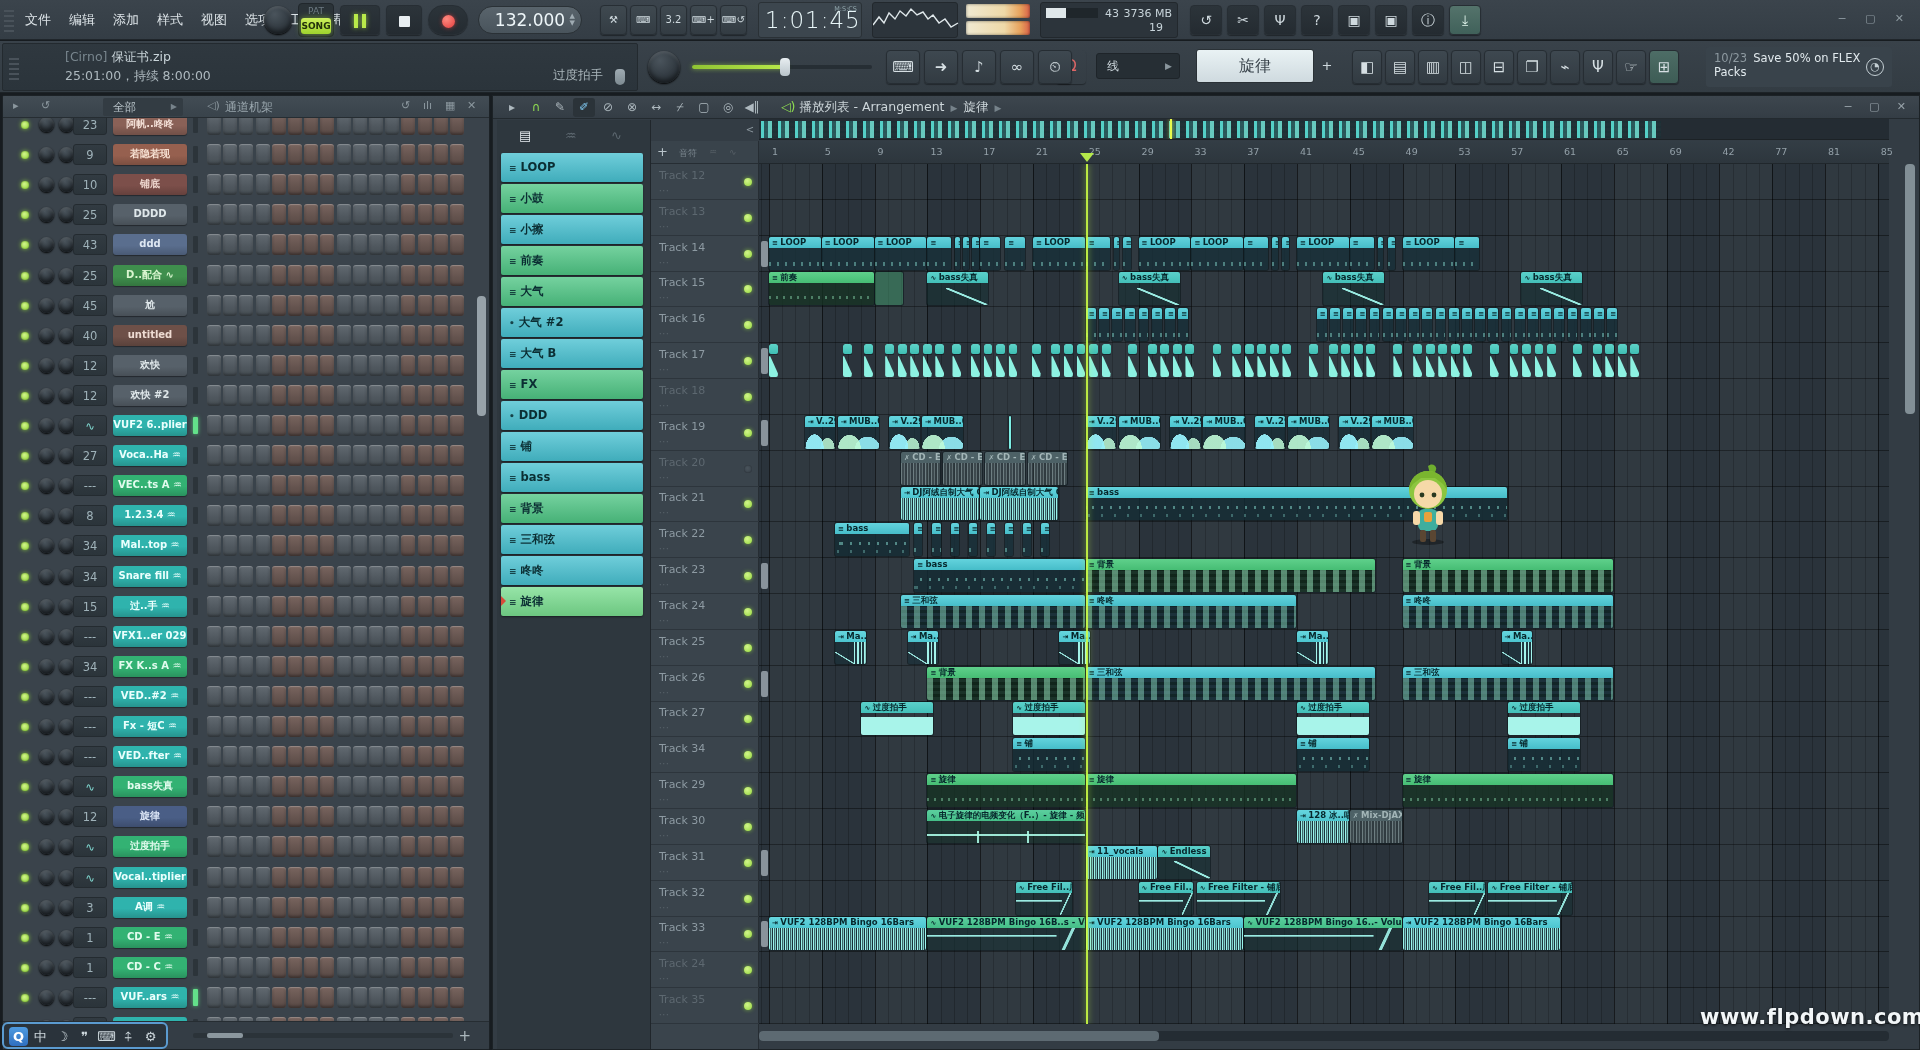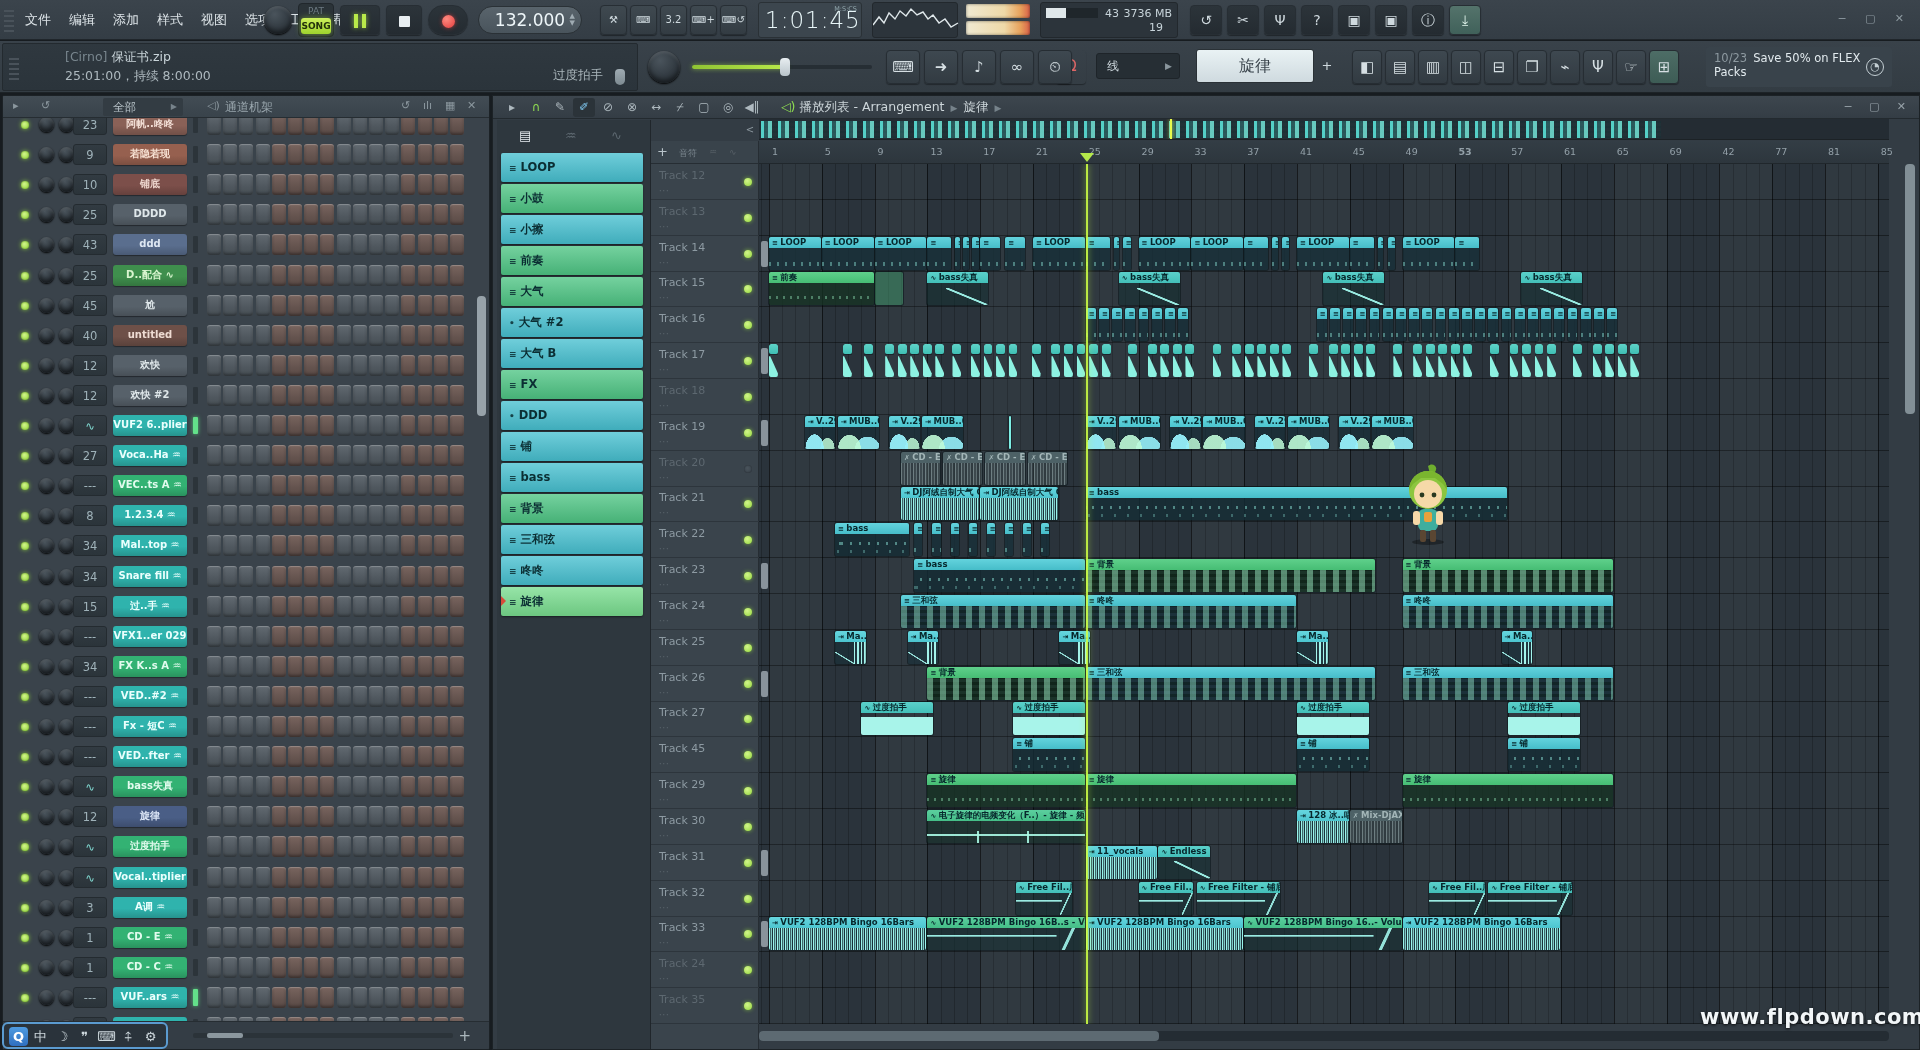--- a/index.html
+++ b/index.html
@@ -1153,21 +1153,21 @@
         <div class="th-name">Track 26</div>
         <div class="th-dots">···</div>
         <div class="th-led"></div>
       </div>
       <div class="th-row" style="top: 537.45px;">
         <div class="th-name">Track 27</div>
         <div class="th-dots">···</div>
         <div class="th-led"></div>
       </div>
       <div class="th-row" style="top: 573.28px;">
-        <div class="th-name">Track 45</div>
+        <div class="th-name">Track 34</div>
         <div class="th-dots">···</div>
         <div class="th-led"></div>
       </div>
       <div class="th-row" style="top: 609.11px;">
         <div class="th-name">Track 29</div>
         <div class="th-dots">···</div>
         <div class="th-led"></div>
       </div>
       <div class="th-row" style="top: 644.94px;">
         <div class="th-name">Track 30</div>
@@ -1214,21 +1214,21 @@
       <div class="rl-num" style="left: 171.4px;">13</div>
       <div class="rl-num" style="left: 224.2px;">17</div>
       <div class="rl-num" style="left: 277px;">21</div>
       <div class="rl-num" style="left: 329.8px;">25</div>
       <div class="rl-num" style="left: 382.6px;">29</div>
       <div class="rl-num" style="left: 435.4px;">33</div>
       <div class="rl-num" style="left: 488.2px;">37</div>
       <div class="rl-num" style="left: 541px;">41</div>
       <div class="rl-num" style="left: 593.8px;">45</div>
       <div class="rl-num" style="left: 646.6px;">49</div>
-      <div class="rl-num" style="left: 699.4px; font-weight: bold;">53</div>
+      <div class="rl-num" style="left: 699.4px;">53</div>
       <div class="rl-num" style="left: 752.2px;">57</div>
       <div class="rl-num" style="left: 805px;">61</div>
       <div class="rl-num" style="left: 857.8px;">65</div>
       <div class="rl-num" style="left: 910.6px;">69</div>
       <div class="rl-num" style="left: 963.4px;">42</div>
       <div class="rl-num" style="left: 1016.2px;">77</div>
       <div class="rl-num" style="left: 1069px;">81</div>
       <div class="rl-num" style="left: 1121.8px;">85</div>
       <div style="position: absolute; left: 320.8px; top: 12px; width: 0px; height: 0px; border-left: 7px solid transparent; border-right: 7px solid transparent; border-top: 9px solid rgb(181, 232, 74);"></div>
     </div>

